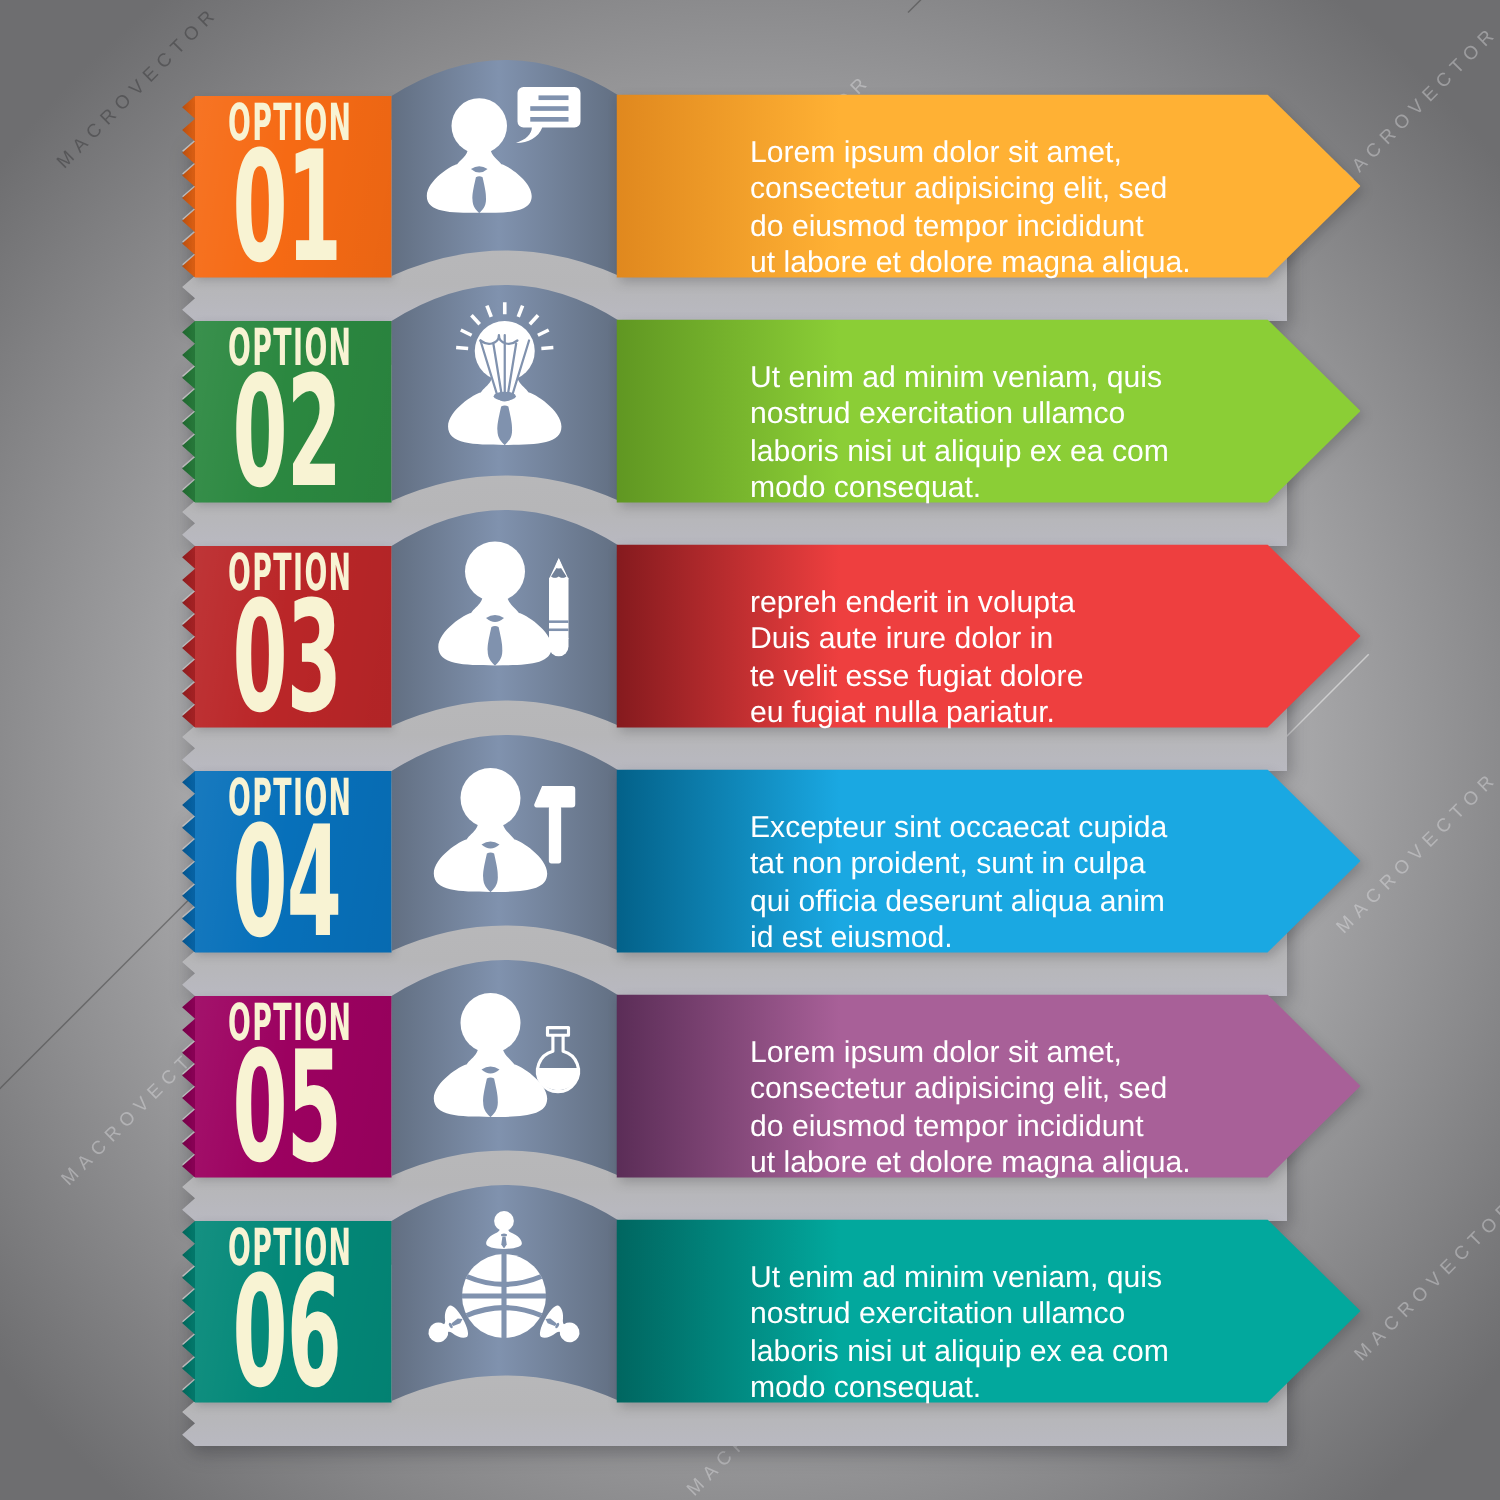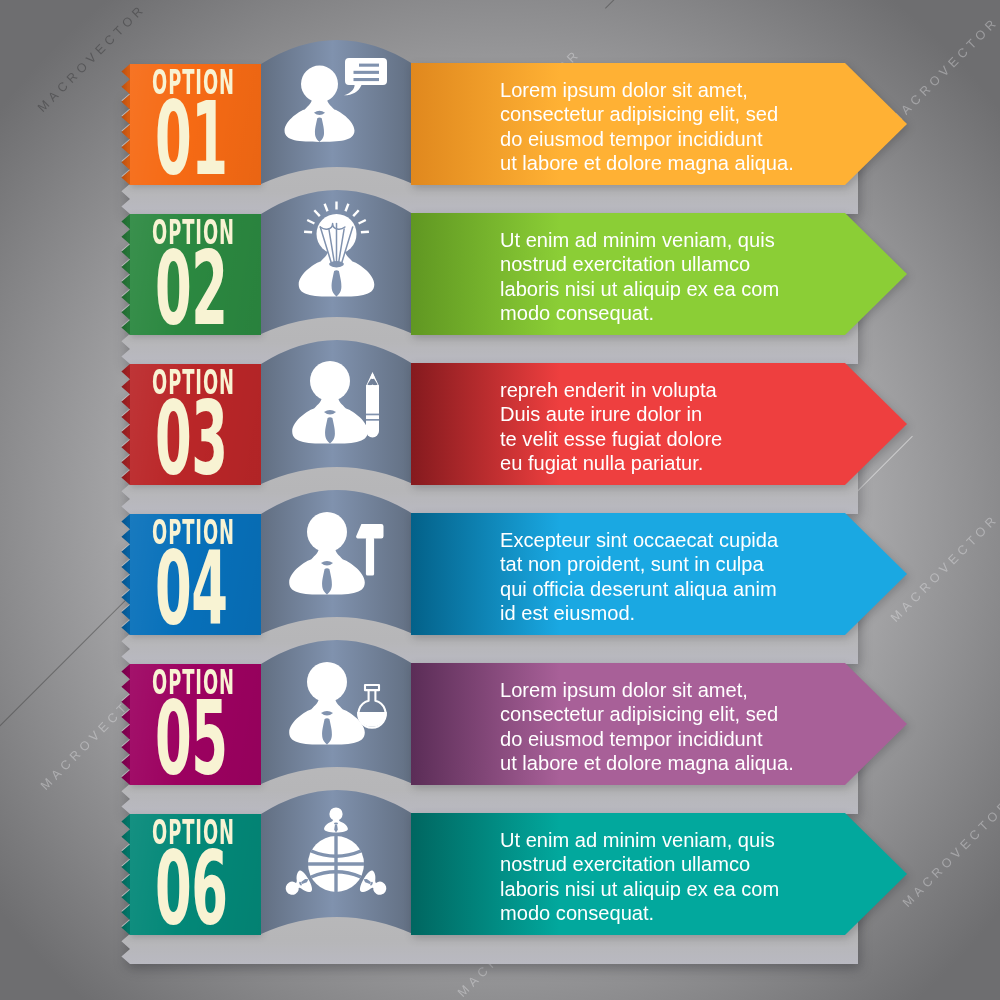--- a/index.html
+++ b/index.html
@@ -35,21 +35,21 @@
       letter-spacing:1.6px;color:#f8f3d3;
       font-family:"DejaVu Sans Condensed","DejaVu Sans",sans-serif;
       transform:scaleX(.585);transform-origin:left top;white-space:nowrap;}
   .label-num{position:absolute;left:24.5px;top:24px;font-size:102px;line-height:102px;font-weight:700;
       color:#f8f3d3;letter-spacing:-1px;
       font-family:"DejaVu Sans Condensed","DejaVu Sans",sans-serif;
       transform:scaleX(.575);transform-origin:left top;white-space:nowrap;}
 
   .panel{position:absolute;left:261px;top:33px;width:152px;height:157px;}
   .arrow{position:absolute;left:411px;top:63px;width:496px;height:123px;}
-  .arrow-text{position:absolute;left:500px;top:78px;width:330px;
+  .arrow-text{position:absolute;left:500px;top:90px;width:330px;
       font-size:20.1px;line-height:24.3px;color:#fff;font-family:"Liberation Sans",sans-serif;}
 </style>
 </head>
 <body>
 
 <div id="stage">
   <div class="bg"></div>
   <div id="bg-decor">
       <div class="bg-mark" style="left: 35px; top: 105px; transform: rotate(-45deg);">MACROVECTOR</div>
       <div class="bg-mark" style="left: 605px; top: 219px; transform: rotate(-45deg);">MACROVECTOR</div>

